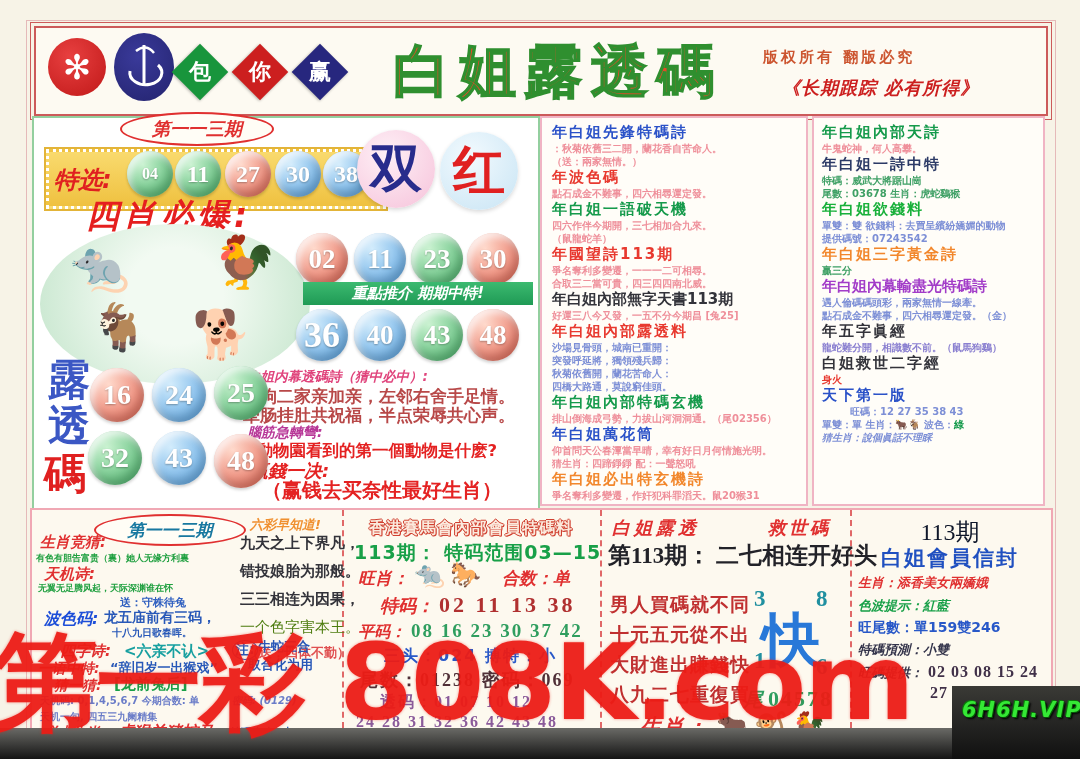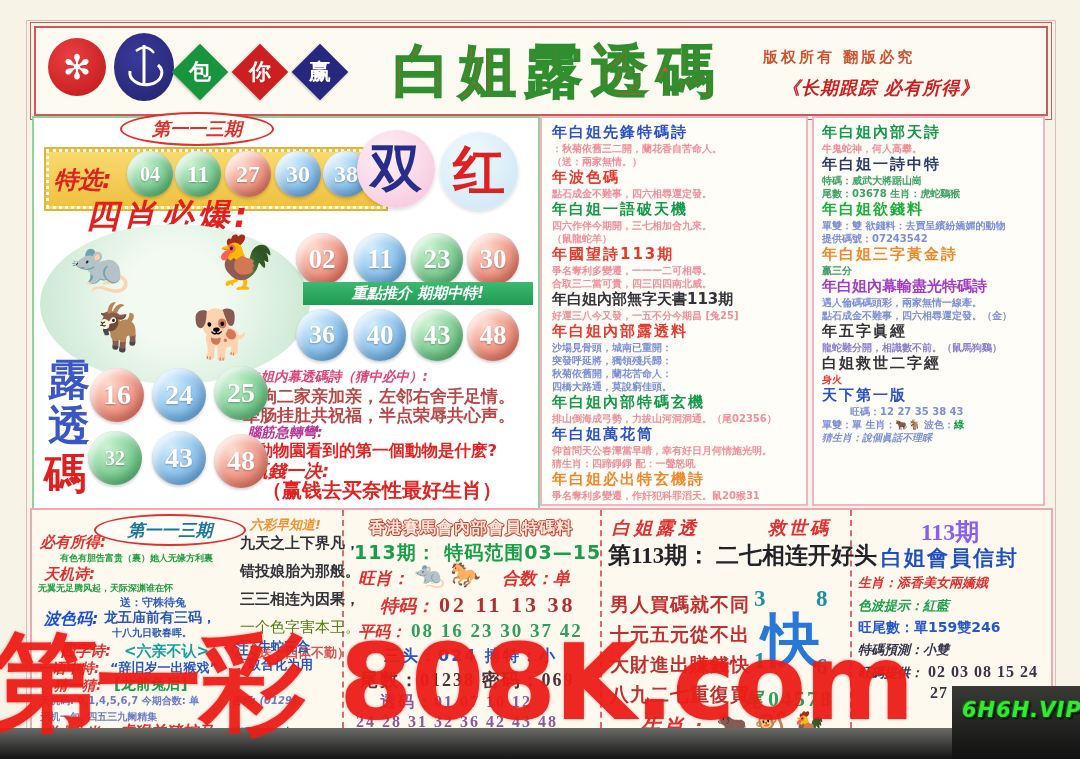--- a/index.html
+++ b/index.html
@@ -85,21 +85,21 @@
   <div class="abs main-title nw">白姐露透碼</div>
   <div class="abs copyright nw">版权所有 翻版必究</div>
   <div class="abs slogan nw">《长期跟踪 必有所得》</div>
 
   <div class="abs lpanel"></div>
   <div class="abs oval-issue" style="left:120px;top:112px;width:150px;height:30px;z-index:5;">
     <span class="script nw" style="color:#e03030;font-size:18px;">第一一三期</span>
   </div>
   <div class="abs texuan"></div>
   <div class="abs script nw" style="left:54px;top:164px;font-size:24px;color:#e02020;z-index:3;">特选:</div>
-  <div class="abs ball b-green" style="left:127px;top:151px;width:46px;height:46px;font-size:20px;z-index:3;">04</div>
+  <div class="abs ball b-green" style="left:127px;top:151px;width:46px;height:46px;font-size:16px;z-index:3;">04</div>
   <div class="abs ball b-green" style="left:175px;top:151px;width:46px;height:46px;font-size:24px;z-index:3;">11</div>
   <div class="abs ball b-red" style="left:225px;top:151px;width:46px;height:46px;font-size:24px;z-index:3;">27</div>
   <div class="abs ball b-blue" style="left:275px;top:151px;width:46px;height:46px;font-size:24px;z-index:3;">30</div>
   <div class="abs ball b-blue" style="left:323px;top:151px;width:46px;height:46px;font-size:24px;z-index:3;">38</div>
   <div class="abs" style="left:357px;top:130px;width:78px;height:78px;border-radius:50%;background:radial-gradient(circle at 38% 32%,#fef0f6,#f6c2da);display:flex;align-items:center;justify-content:center;box-shadow:0 2px 4px rgba(0,0,0,.15);z-index:4;">
     <span style="color:#282c8c;font-size:52px;font-weight:bold;">双</span>
     </div>
   <div class="abs" style="left:440px;top:132px;width:78px;height:78px;border-radius:50%;background:radial-gradient(circle at 38% 32%,#f2fafe,#c8e4f4);display:flex;align-items:center;justify-content:center;box-shadow:0 2px 4px rgba(0,0,0,.15);z-index:4;">
     <span style="color:#e02020;font-size:52px;font-weight:bold;">红</span>
     </div>
@@ -107,38 +107,38 @@
   <div class="abs goval"></div>
   <div class="abs" style="left:70px;top:238px;font-size:48px;">🐀</div>
   <div class="abs" style="left:212px;top:232px;font-size:52px;">🐓</div>
   <div class="abs" style="left:90px;top:300px;font-size:46px;">🐐</div>
   <div class="abs" style="left:192px;top:306px;font-size:48px;">🐕</div>
   <div class="abs ball b-red" style="left:296px;top:233px;width:52px;height:52px;font-size:27px;">02</div>
   <div class="abs ball b-blue" style="left:354px;top:233px;width:52px;height:52px;font-size:27px;">11</div>
   <div class="abs ball b-green" style="left:411px;top:233px;width:52px;height:52px;font-size:27px;">23</div>
   <div class="abs ball b-red" style="left:467px;top:233px;width:52px;height:52px;font-size:27px;">30</div>
   <div class="abs banner nw" style="left:303px;top:282px;width:230px;height:23px;font-size:15px;">重點推介 期期中特!</div>
-  <div class="abs ball b-blue" style="left:296px;top:309px;width:52px;height:52px;font-size:26px;">36</div>
+  <div class="abs ball b-blue" style="left:296px;top:309px;width:52px;height:52px;font-size:36px;">36</div>
   <div class="abs ball b-blue" style="left:354px;top:309px;width:52px;height:52px;font-size:27px;">40</div>
   <div class="abs ball b-green" style="left:411px;top:309px;width:52px;height:52px;font-size:27px;">43</div>
   <div class="abs ball b-red" style="left:467px;top:309px;width:52px;height:52px;font-size:27px;">48</div>
   <div class="abs script nw" style="left:247px;top:368px;font-size:13.5px;color:#e0447c;">白姐内幕透碼詩（猜中必中）:</div>
   <div class="abs nw" style="left:243px;top:385px;font-size:17px;font-weight:bold;color:#b84848;">鸡狗二家亲加亲，左邻右舍手足情。</div>
   <div class="abs nw" style="left:243px;top:404px;font-size:17px;font-weight:bold;color:#b84848;">牵肠挂肚共祝福，半点荣辱共心声。</div>
   <div class="abs script nw" style="left:247px;top:424px;font-size:14px;color:#b83898;">腦筋急轉彎:</div>
   <div class="abs nw" style="left:240px;top:440px;font-size:16.5px;font-weight:bold;color:#e42222;">進動物園看到的第一個動物是什麽?</div>
   <div class="abs script nw" style="left:250px;top:459px;font-size:18px;color:#e42222;">赢錢一决:</div>
   <div class="abs nw" style="left:262px;top:477px;font-size:20px;font-weight:bold;color:#e42222;">（赢钱去买奈性最好生肖）</div>
   <div class="abs" style="left:48px;top:352px;font-size:42px;font-weight:bold;color:#3b57c4;">露</div>
   <div class="abs" style="left:48px;top:398px;font-size:42px;font-weight:bold;color:#3b57c4;">透</div>
   <div class="abs" style="left:44px;top:446px;font-size:42px;font-weight:bold;color:#e02020;">碼</div>
   <div class="abs ball b-red" style="left:90px;top:368px;width:54px;height:54px;font-size:28px;">16</div>
   <div class="abs ball b-blue" style="left:152px;top:368px;width:54px;height:54px;font-size:28px;">24</div>
   <div class="abs ball b-green" style="left:214px;top:366px;width:54px;height:54px;font-size:28px;">25</div>
-  <div class="abs ball b-green" style="left:88px;top:431px;width:54px;height:54px;font-size:20px;">32</div>
+  <div class="abs ball b-green" style="left:88px;top:431px;width:54px;height:54px;font-size:28px;">32</div>
   <div class="abs ball b-blue" style="left:152px;top:431px;width:54px;height:54px;font-size:28px;">43</div>
   <div class="abs ball b-red" style="left:214px;top:434px;width:54px;height:54px;font-size:28px;">48</div>
 
   <div class="abs mpanel">
     <div>
       <div class="sec-t mt0">年白姐先鋒特碼詩</div>
       <div class="sec-l ml0">：秋菊依舊三二開，蘭花香自苦命人。</div>
       <div class="sec-l ml0">（送：兩家無情。）</div>
     </div>
     <div>
@@ -230,22 +230,22 @@
 
     <div class="abs oval-issue" style="left:62px;top:4px;width:148px;height:28px;">
       <span class="script nw" style="color:#1878a0;font-size:17px;">第一一三期</span>
       </div>
     <div class="abs script nw" style="left:218px;top:6px;font-size:13px;color:#f09030;">六彩早知道!</div>
     <div class="abs nw" style="left:208px;top:24px;font-size:15px;font-weight:bold;color:#33333a;">九天之上下界凡，</div>
     <div class="abs nw" style="left:208px;top:52px;font-size:15px;font-weight:bold;color:#33333a;">错投娘胎为那般。</div>
     <div class="abs nw" style="left:208px;top:80px;font-size:15px;font-weight:bold;color:#33333a;">三三相连为因果，</div>
     <div class="abs nw" style="left:208px;top:108px;font-size:15px;font-weight:normal;color:#4d7c0f;text-align:right;">一个色字害本王。</div>
     <div class="abs nw" style="left:214px;top:134px;font-size:13px;font-weight:bold;color:#e05050;">（送：四体不勤）</div>
-    <div class="abs script nw" style="left:8px;top:23px;font-size:15px;color:#e03030;">必有所得:</div>
-    <div class="abs nw" style="left:4px;top:42px;font-size:9px;font-weight:bold;color:#20a040;margin-left:24px;">有色有胆告富贵（裏）她人无缘方利裏</div>
+    <div class="abs script nw" style="left:8px;top:23px;font-size:15px;color:#e03030;">生肖竞猜:</div>
+    <div class="abs nw" style="left:4px;top:42px;font-size:9px;font-weight:bold;color:#20a040;">有色有胆告富贵（裏）她人无缘方利裏</div>
     <div class="abs script nw" style="left:12px;top:55px;font-size:15px;color:#e03030;">天机诗:</div>
     <div class="abs nw" style="left:6px;top:72px;font-size:9px;font-weight:bold;color:#20a040;">无翼无足腾风起，天际深渊谁在怀</div>
     <div class="abs nw" style="left:88px;top:85px;font-size:11px;font-weight:bold;color:#3060c0;">送：守株待兔</div>
     <div class="abs script nw" style="left:12px;top:99px;font-size:16px;color:#1d4ed8;">波色码:</div>
     <div class="abs nw" style="left:72px;top:99px;font-size:14px;font-weight:bold;color:#2858b8;">龙五庙前有三码，</div>
     <div class="abs nw" style="left:80px;top:116px;font-size:10px;font-weight:bold;color:#2858b8;">十八九日歌春晖。</div>
     <div class="abs script nw" style="left:28px;top:132px;font-size:15px;color:#e03030;">四字诗:</div>
     <div class="abs nw" style="left:92px;top:132px;font-size:15px;font-weight:bold;color:#18a0a0;">&lt;六亲不认&gt;</div>
     <div class="abs script nw" style="left:6px;top:150px;font-size:14px;color:#e03030;">一语中特:</div>
     <div class="abs nw" style="left:78px;top:149px;font-size:13px;font-weight:bold;color:#2858b8;">“辞旧岁一出猴戏”</div>
@@ -292,21 +292,21 @@
     <div class="abs serif" style="left:722px;top:138px;font-size:23px;font-weight:bold;color:#2090a0;">1</div>
     <div class="abs serif" style="left:784px;top:144px;font-size:23px;font-weight:bold;color:#2090a0;">6</div>
     <div class="abs nw" style="left:712px;top:176px;">
       <span class="script" style="font-size:19px;color:#2f9e5f;">尾</span>
       <span class="serif" style="font-size:22px;font-weight:bold;color:#2f9e5f;letter-spacing:2px;">04578</span></div>
     <div class="abs script nw" style="left:608px;top:203px;font-size:21px;color:#e03030;letter-spacing:2px;">生肖：</div>
     <div class="abs" style="left:684px;top:200px;font-size:27px;">🐂</div>
     <div class="abs" style="left:722px;top:200px;font-size:27px;">🐒</div>
     <div class="abs" style="left:760px;top:200px;font-size:27px;">🐓</div>
 
-    <div class="abs serif nw" style="left:818px;top:6px;width:200px;text-align:center;font-size:24px;font-weight:bold;color:#8b5cf6;">113期</div>
+    <div class="abs serif nw" style="left:818px;top:6px;width:200px;text-align:center;font-size:24px;font-weight:normal;color:#0f172a;">113期</div>
     <div class="abs nw" style="left:818px;top:34px;width:200px;text-align:center;font-size:21px;font-weight:bold;color:#2050c0;letter-spacing:2px;">白姐會員信封</div>
     <div class="abs script nw" style="left:826px;top:64px;font-size:13px;color:#e03030;">生肖：添香美女兩嬌娥</div>
     <div class="abs script nw" style="left:826px;top:87px;font-size:13px;color:#18a048;">色波提示：紅藍</div>
     <div class="abs nw" style="left:826px;top:109px;font-size:14px;font-weight:bold;color:#2858c8;">旺尾數：單159雙246</div>
     <div class="abs script nw" style="left:826px;top:131px;font-size:13px;color:#33334a;">特碼預測：小雙</div>
     <div class="abs nw" style="left:826px;top:152px;">
       <span class="script" style="font-size:13px;color:#33334a;">旺碼提供：</span>
       <span class="serif" style="font-size:16px;font-weight:bold;color:#403048;letter-spacing:1px;">02 03 08 15 24</span></div>
     <div class="abs serif nw" style="left:898px;top:174px;font-size:16px;font-weight:bold;color:#403048;letter-spacing:1px;">27 36 39 41 42</div>
   </div>

